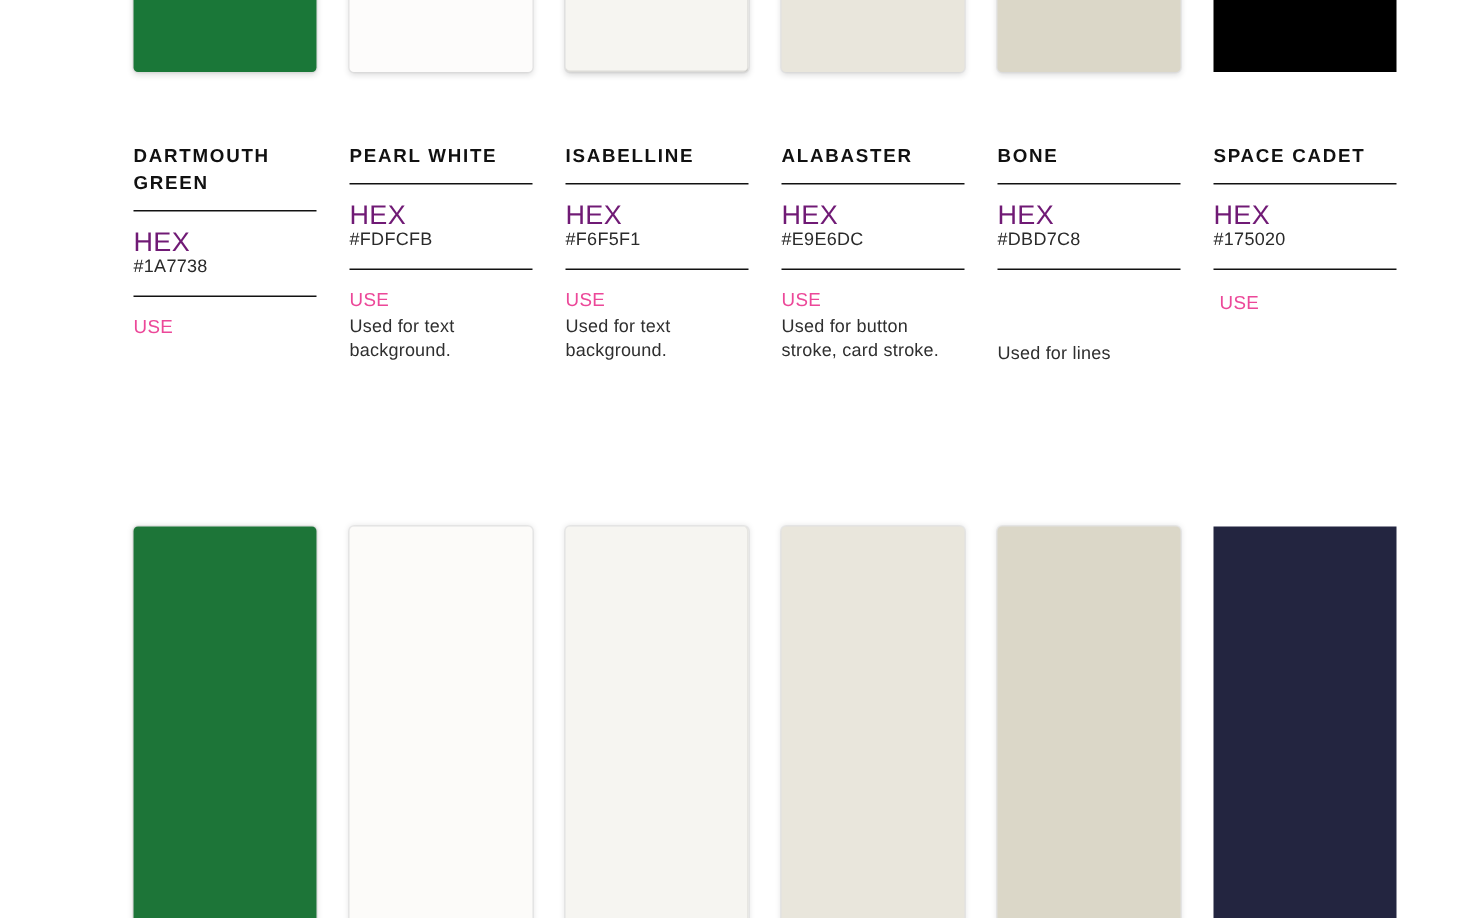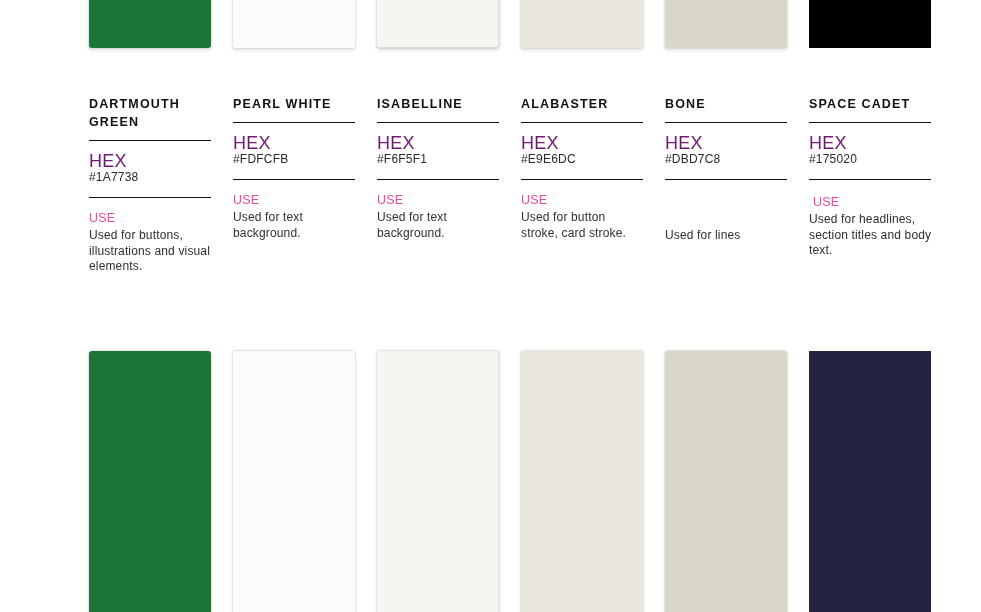--- a/index.html
+++ b/index.html
@@ -169,21 +169,20 @@
         </div>
         <div class="col-title">DARTMOUTH GREEN</div>
         <div class="rule rule-1"></div>
         <div class="meta-block">
           <div class="meta-label">HEX</div>
           <div class="meta-value">#1A7738</div>
         </div>
         <div class="rule rule-2"></div>
         <div class="use-block">
           <div class="use-label">USE</div>
-          <div class="use-text">Used for buttons, illustrations and visual elements.</div>
         </div>
       </div>
       <div class="swatch-col">
         <div class="swatch-top-wrap">
           <div class="swatch-top shadowed" style="background: rgb(253, 252, 251);"></div>
         </div>
         <div class="col-title">PEARL WHITE</div>
         <div class="rule rule-1"></div>
         <div class="meta-block">
           <div class="meta-label">HEX</div>
@@ -249,21 +248,20 @@
         </div>
         <div class="col-title">SPACE CADET</div>
         <div class="rule rule-1"></div>
         <div class="meta-block">
           <div class="meta-label">HEX</div>
           <div class="meta-value">#175020</div>
         </div>
         <div class="rule rule-2"></div>
         <div class="use-block">
           <div class="use-label indented">USE</div>
-          <div class="use-text">Used for headlines, section titles and body text.</div>
         </div>
       </div>
     </div>
 
   <div class="swatch-bottom-row" id="grid-bottom">
       <div class="swatch-bottom shadowed" style="background: rgb(29, 117, 56);"></div>
       <div class="swatch-bottom shadowed" style="background: rgb(252, 251, 249);"></div>
       <div class="swatch-bottom edge-stroke" style="background: rgb(246, 245, 241);"></div>
       <div class="swatch-bottom shadowed" style="background: rgb(233, 230, 220);"></div>
       <div class="swatch-bottom shadowed" style="background: rgb(219, 215, 200);"></div>

